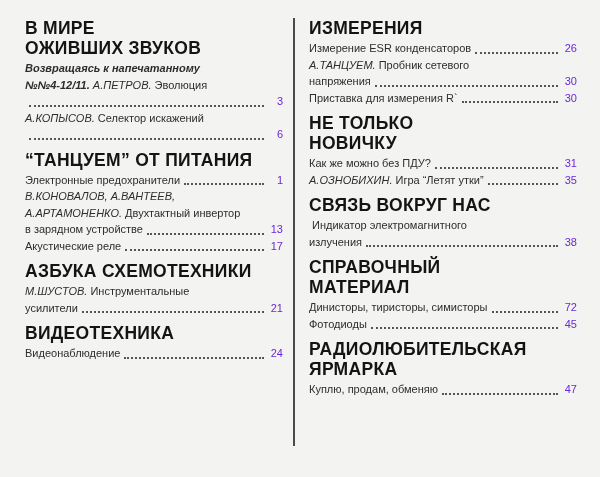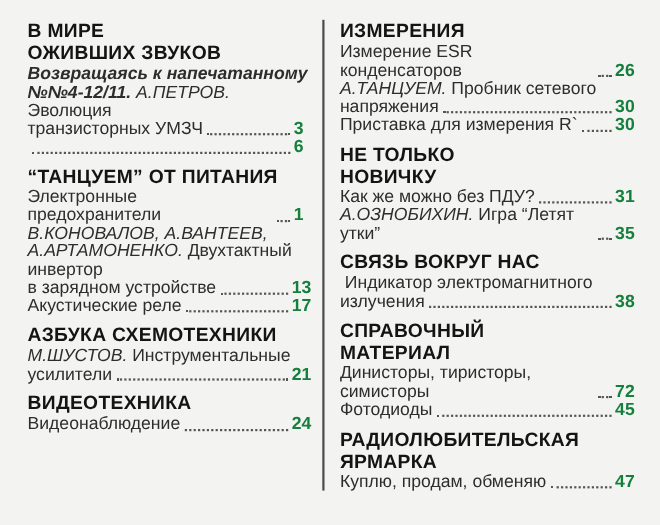--- a/index.html
+++ b/index.html
@@ -30,57 +30,59 @@
     font-size: 17.5px;
     font-weight: 700;
     color: #141414;
     line-height: 20px;
     letter-spacing: 0.3px;
     margin: 7px 0 2px 0;
   }
   .col > .section-heading:first-child { margin-top: 0; }
   .entry {
     margin-top: 0;
-    font-size: 16px;
+    font-size: 11px;
     line-height: 16.5px;
     color: #2d2d2d;
   }
   .line { white-space: pre-wrap; }
   .lastline { display: flex; align-items: flex-end; }
   .ltext { white-space: pre-wrap; }
   .dots {
     flex: 1 1 auto;
     min-width: 12px;
     border-bottom: 2px dotted #555;
     margin: 0 3px 3px 4px;
   }
   .pagenum {
-    font-weight: 700;
-    color: #15803d;
+    font-weight: 400;
+    color: #6d28d9;
     min-width: 16px;
+    text-align: right;
     flex: 0 0 auto;
   }
   .s-bi { font-weight: 700; font-style: italic; }
   .s-i  { font-style: italic; }
 </style>
 </head>
 <body>
 
 <div class="page">
   <div class="col col-left">
       <div class="section-heading">
         <div class="hline">В МИРЕ</div>
         <div class="hline">ОЖИВШИХ ЗВУКОВ</div>
       </div>
       <div class="entry">
         <div class="line"><span class="s-bi">Возвращаясь к напечатанному</span></div>
         <div class="line"><span class="s-bi">№№4-12/11.</span><span class="s-i"> А.ПЕТРОВ.</span><span> Эволюция</span></div>
-        <div class="line lastline"><span class="ltext"><span>транзисторных УМЗЧ</span></span><span class="dots"></span><span class="pagenum">3</span></div>
+        <div class="line lastline"><span class="dots"></span><span class="pagenum">3</span></div>
       </div>
       <div class="entry">
+        <div class="line"><span class="s-i">А.КОПЫСОВ.</span><span> Селектор искажений</span></div>
         <div class="line lastline"><span class="dots"></span><span class="pagenum">6</span></div>
       </div>
       <div class="section-heading">
         <div class="hline">“ТАНЦУЕМ” ОТ ПИТАНИЯ</div>
       </div>
       <div class="entry">
         <div class="line lastline"><span class="ltext"><span>Электронные предохранители</span></span><span class="dots"></span><span class="pagenum">1</span></div>
       </div>
       <div class="entry">
         <div class="line"><span class="s-i">В.КОНОВАЛОВ, А.ВАНТЕЕВ,</span></div>

